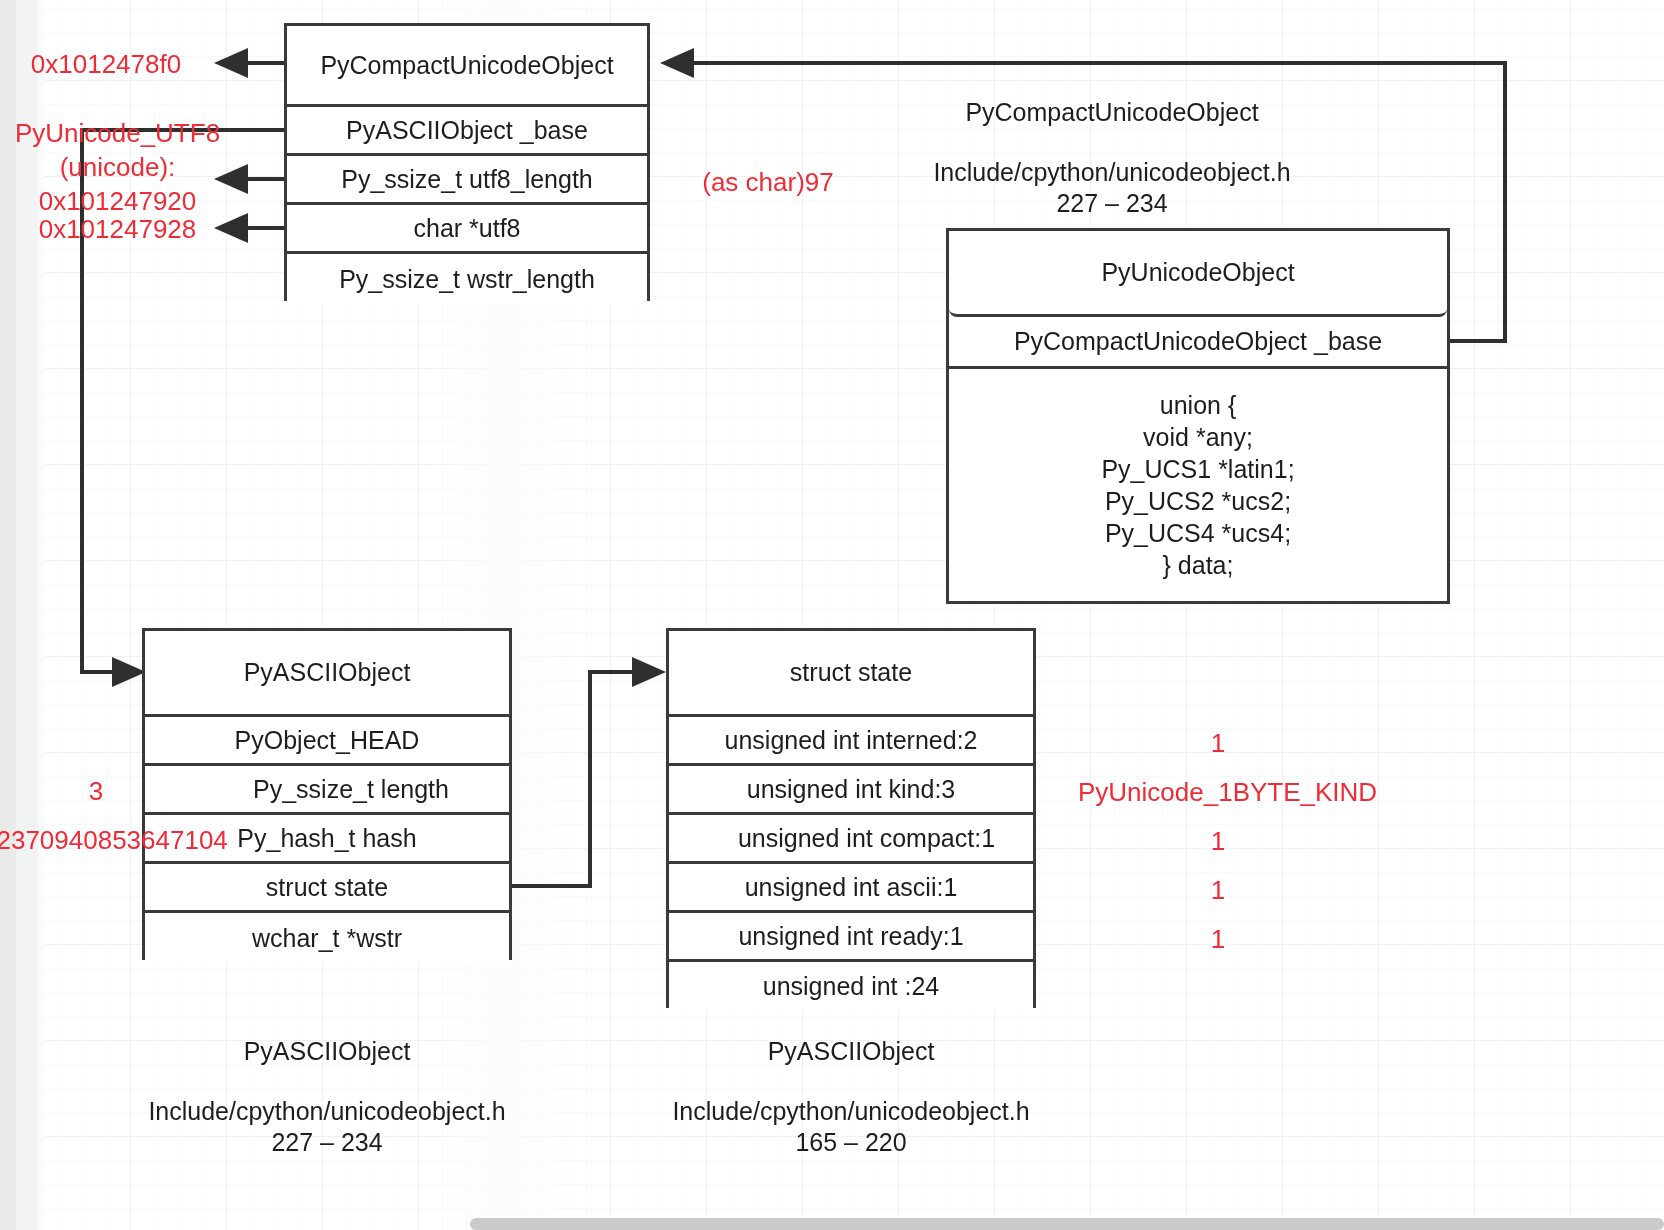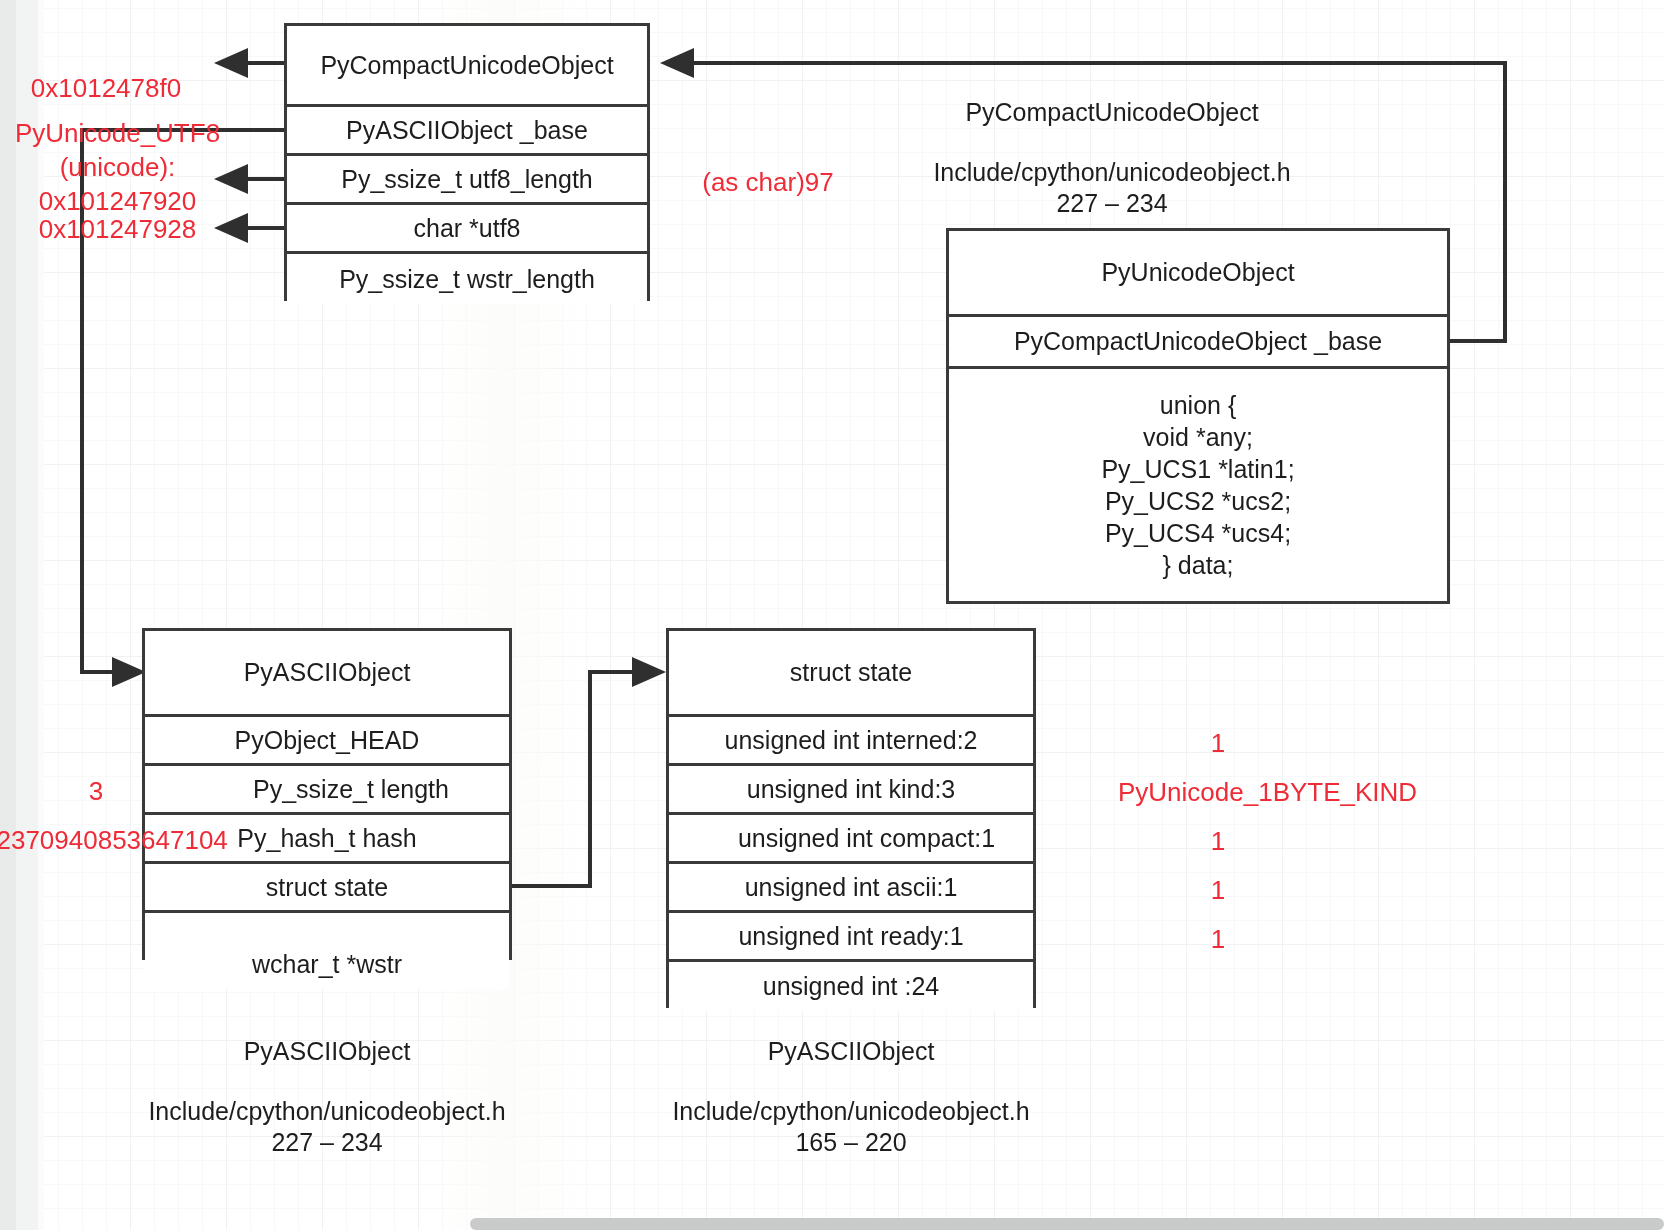--- a/index.html
+++ b/index.html
@@ -97,66 +97,66 @@
 
   <div class="box" style="left:284px;top:23px;width:366px;height:278px;">
     <div class="row" style="height:81px;">PyCompactUnicodeObject</div>
     <div class="row" style="height:49px;">PyASCIIObject _base</div>
     <div class="row" style="height:49px;">Py_ssize_t utf8_length</div>
     <div class="row" style="height:49px;text-align:center;">char *utf8</div>
     <div class="row" style="height:50px;">Py_ssize_t wstr_length</div>
   </div>
 
   <div class="box" style="left:946px;top:228px;width:504px;height:376px;">
-    <div class="row" style="height:86px;">PyUnicodeObject</div>
+    <div class="row" style="height:86px;border-radius:8px;">PyUnicodeObject</div>
     <div class="row" style="height:52px;">PyCompactUnicodeObject _base</div>
     <div class="row tall" style="height:232px;border-radius:20px;">union {
 void *any;
 Py_UCS1 *latin1;
 Py_UCS2 *ucs2;
 Py_UCS4 *ucs4;
 } data;</div>
   </div>
 
   <div class="box" style="left:142px;top:628px;width:370px;height:332px;">
     <div class="row" style="height:86px;">PyASCIIObject</div>
     <div class="row" style="height:49px;text-align:center;">PyObject_HEAD</div>
     <div class="row" style="height:49px;padding-left:48px;">Py_ssize_t length</div>
     <div class="row" style="height:49px;">Py_hash_t hash</div>
     <div class="row" style="height:49px;">struct state</div>
-    <div class="row" style="height:50px;margin-top:26px;">wchar_t *wstr</div>
+    <div class="row" style="height:50px;">wchar_t *wstr</div>
   </div>
 
   <div class="box" style="left:666px;top:628px;width:370px;height:380px;">
     <div class="row" style="height:86px;">struct state</div>
     <div class="row" style="height:49px;">unsigned int interned:2</div>
     <div class="row" style="height:49px;">unsigned int kind:3</div>
     <div class="row" style="height:49px;padding-left:31px;">unsigned int compact:1</div>
     <div class="row" style="height:49px;">unsigned int ascii:1</div>
     <div class="row" style="height:49px;">unsigned int ready:1</div>
     <div class="row" style="height:49px;">unsigned int :24</div>
   </div>
 
-  <div class="red" style="left:6px;top:48px;width:200px;margin-top:24px;">0x1012478f0</div>
+  <div class="red" style="left:6px;top:48px;width:200px;">0x1012478f0</div>
 
   <div class="red" style="left:10px;top:117px;width:215px;">PyUnicode_UTF8
 (unicode):
 0x101247920</div>
 
   <div class="red" style="left:10px;top:213px;width:215px;">0x101247928</div>
 
   <div class="red" style="left:668px;top:166px;width:200px;">(as char)97</div>
 
   <div class="red" style="left:56px;top:775px;width:80px;">3</div>
 
   <div class="red" style="left:-18px;top:824px;width:260px;text-align:left;">72370940853647104</div>
 
   <div class="red" style="left:1160px;top:727px;width:116px;">1</div>
 
-  <div class="red" style="left:1078px;top:776px;width:282px;margin-left:40px;">PyUnicode_1BYTE_KIND</div>
+  <div class="red" style="left:1078px;top:776px;width:282px;">PyUnicode_1BYTE_KIND</div>
 
   <div class="red" style="left:1160px;top:825px;width:116px;">1</div>
 
   <div class="red" style="left:1160px;top:874px;width:116px;">1</div>
 
   <div class="red" style="left:1160px;top:923px;width:116px;">1</div>
 
   <div class="cap" style="left:922px;top:95px;width:380px;">PyCompactUnicodeObject</div>
   <div class="cap" style="left:912px;top:155px;width:400px;">Include/cpython/unicodeobject.h</div>
   <div class="cap" style="left:912px;top:186px;width:400px;">227 – 234</div>

